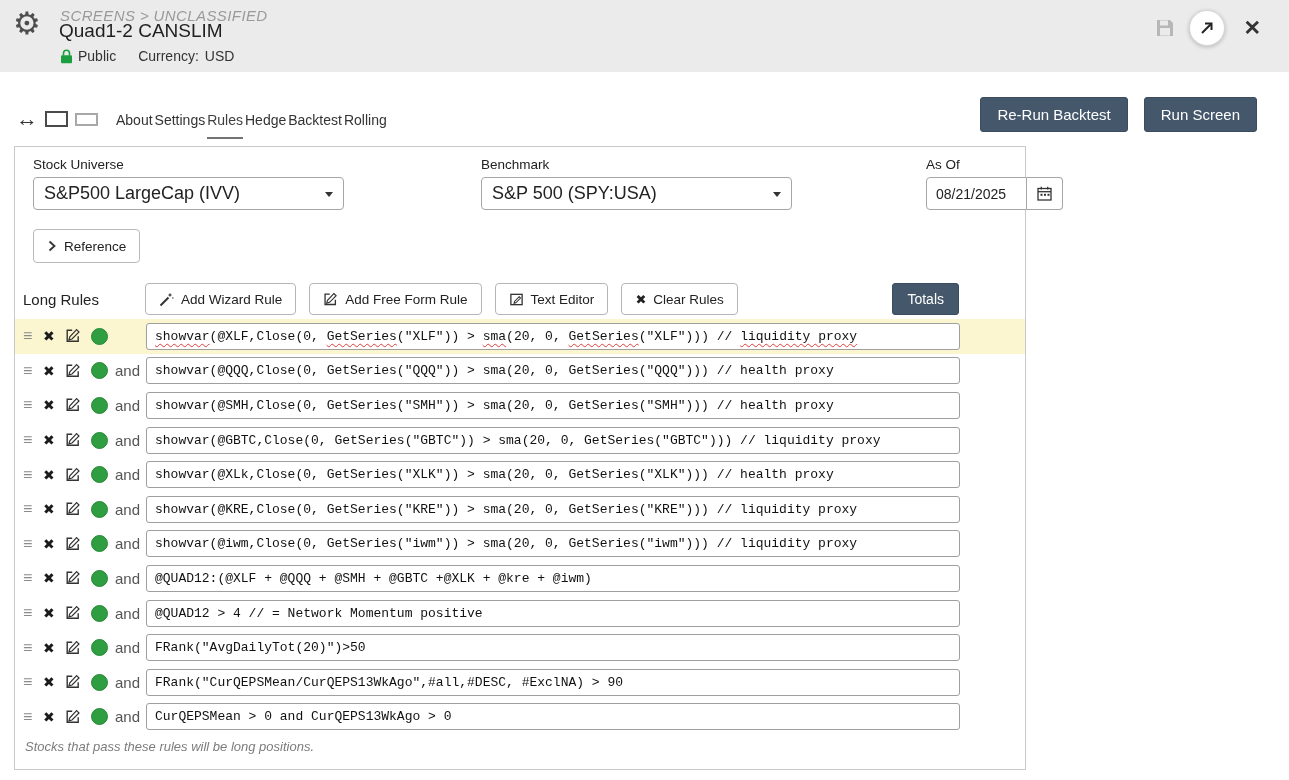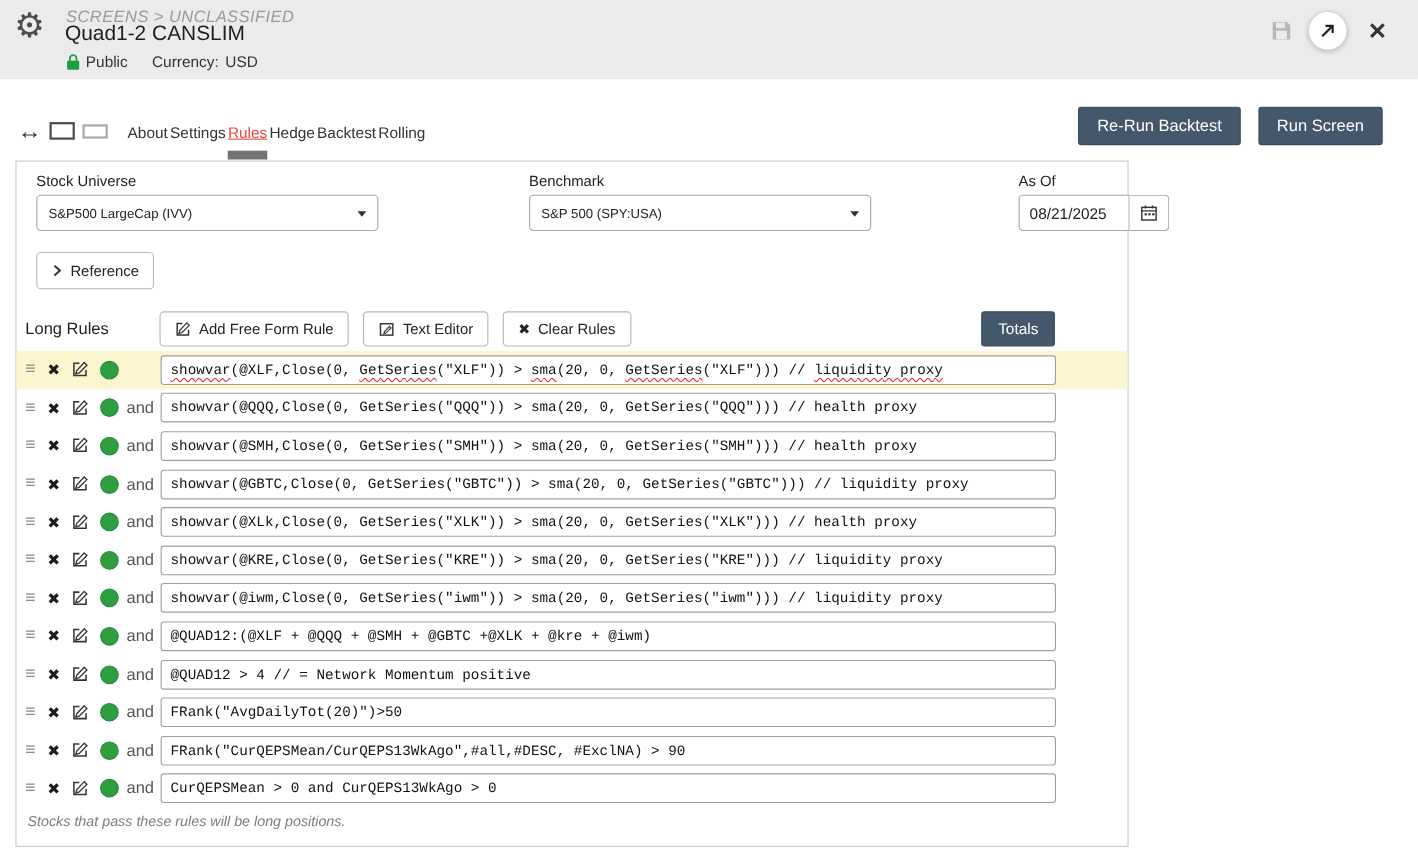--- a/index.html
+++ b/index.html
@@ -24,38 +24,38 @@
     box-shadow:0 1px 4px rgba(0,0,0,.22); display:flex; align-items:center; justify-content:center; cursor:pointer; }
   .close-x { font-size:21px; font-weight:bold; color:#333; cursor:pointer; padding:2px 4px; }
 
   
   .view-icons { position:absolute; left:16px; top:108px; display:flex; align-items:center; gap:7px; }
   .resize-glyph { font-size:22px; color:#333; line-height:1; }
   .rect-icon-1 { width:23px; height:16px; border:2px solid #4a4a4a; background:#fff; }
   .rect-icon-2 { width:23px; height:13px; border:2px solid #a8a8a8; background:#fff; }
   .tabs { position:absolute; left:116px; top:112px; display:flex; gap:2px; }
   .tab { font-size:14px; color:#333; padding-bottom:9px; cursor:pointer; }
-  .tab.active { color:#ef4444; border-bottom:8px solid #737373;text-decoration:underline; }
+  .tab.active { color:#404040; border-bottom:2px solid #737373; }
   .top-actions { position:absolute; right:32px; top:97px; display:flex; gap:16px; }
   .dark-btn {
     background:#44576b; color:#fff; border:1px solid #3b4c5e; border-radius:3px;
     font-size:15px; padding:0 16px; height:35px; display:flex; align-items:center; cursor:pointer;
     font-family:"Liberation Sans", sans-serif;
   }
 
   
   .panel { position:absolute; left:14px; top:146px; width:1012px; height:624px;
     border:1px solid #c9c9c9; background:#fff; }
   .field-label { position:absolute; font-size:13.5px; color:#222; }
   .lbl-universe { left:18px; top:10px; }
   .lbl-benchmark { left:466px; top:10px; }
   .lbl-asof { left:911px; top:10px; }
   .dropdown { position:absolute; top:30px; height:33px; border:1px solid #a6a6a6; border-radius:4px;
     background:#fff; display:flex; align-items:center; justify-content:space-between;
-    padding:0 10px; font-size:12px; color:#222; cursor:pointer; }
+    padding:0 10px; font-size:18px; color:#222; cursor:pointer; }
   .dd-universe { left:18px; width:311px; }
   .dd-benchmark { left:466px; width:311px; }
   .caret-down { width:0; height:0; border:4px solid transparent; border-top:5px solid #333; margin-top:5px; }
   .asof-input { position:absolute; left:911px; top:30px; width:101px; height:33px; border:1px solid #a6a6a6;
     border-radius:4px 0 0 4px; padding:0 9px; font-size:14px; color:#222; font-family:"Liberation Sans",sans-serif; }
   .asof-cal { position:absolute; left:1012px; top:30px; width:36px; height:33px; border:1px solid #a6a6a6;
     border-left:none; border-radius:0 4px 4px 0; background:#fff; display:flex; align-items:center; justify-content:center; cursor:pointer; }
 
   .reference-btn { position:absolute; left:18px; top:82px; height:32px; padding:16px 13px;
     border:1px solid #b9b9b9; border-radius:4px; background:#fff; font-size:13.5px; color:#222;
@@ -179,20 +179,29 @@
     <svg width="10" height="12" viewBox="0 0 10 12">
       <path d="M2.5 1.5 L7.5 6 L2.5 10.5" fill="none" stroke="#333" stroke-width="1.8"></path>
     </svg>
     <span>Reference</span>
   </button>
 
   <div class="long-rules-label">Long Rules</div>
 
   <div class="rules-toolbar">
     <button class="light-btn">
+      <svg width="15" height="15" viewBox="0 0 15 15">
+        <line x1="1.5" y1="13.5" x2="9.5" y2="5.5" stroke="#333" stroke-width="2"></line>
+        <line x1="11" y1="1.5" x2="11" y2="4.5" stroke="#333" stroke-width="1.2"></line>
+        <line x1="9.5" y1="3" x2="12.5" y2="3" stroke="#333" stroke-width="1.2"></line>
+        <line x1="13" y1="6" x2="14.5" y2="6" stroke="#333" stroke-width="1.2"></line>
+      </svg>
+      <span>Add Wizard Rule</span>
+    </button>
+    <button class="light-btn">
       <svg width="15" height="15" viewBox="0 0 16 16">
         <path d="M13.2 8.3 V13.3 H2.2 V2.3 H7.2" fill="none" stroke="#333" stroke-width="1.4"></path>
         <path d="M11.6 1.6 L14 4 L7 11 L3.9 11.9 L4.8 8.8 Z" fill="none" stroke="#333" stroke-width="1.2"></path>
       </svg>
       <span>Add Free Form Rule</span>
     </button>
     <button class="light-btn">
       <svg width="15" height="15" viewBox="0 0 16 16">
         <rect x="2" y="2.5" width="12" height="11" fill="none" stroke="#333" stroke-width="1.4"></rect>
         <path d="M10.8 5 L12.3 6.5 L7.3 11.5 L5.4 12 L5.9 10.1 Z" fill="none" stroke="#333" stroke-width="1.1"></path>

